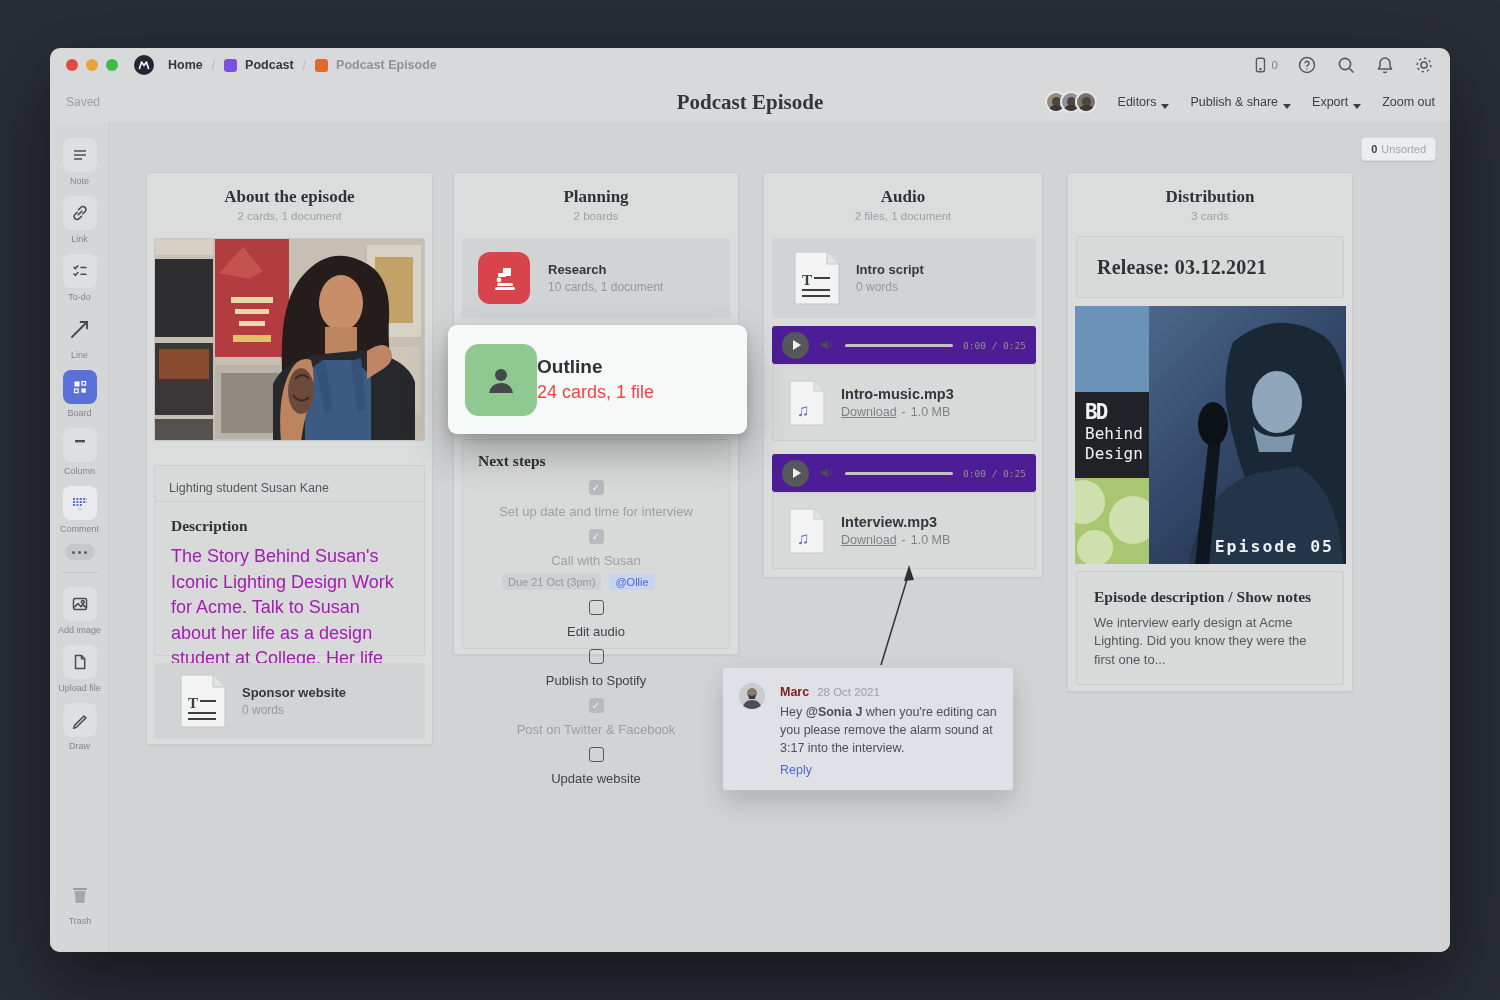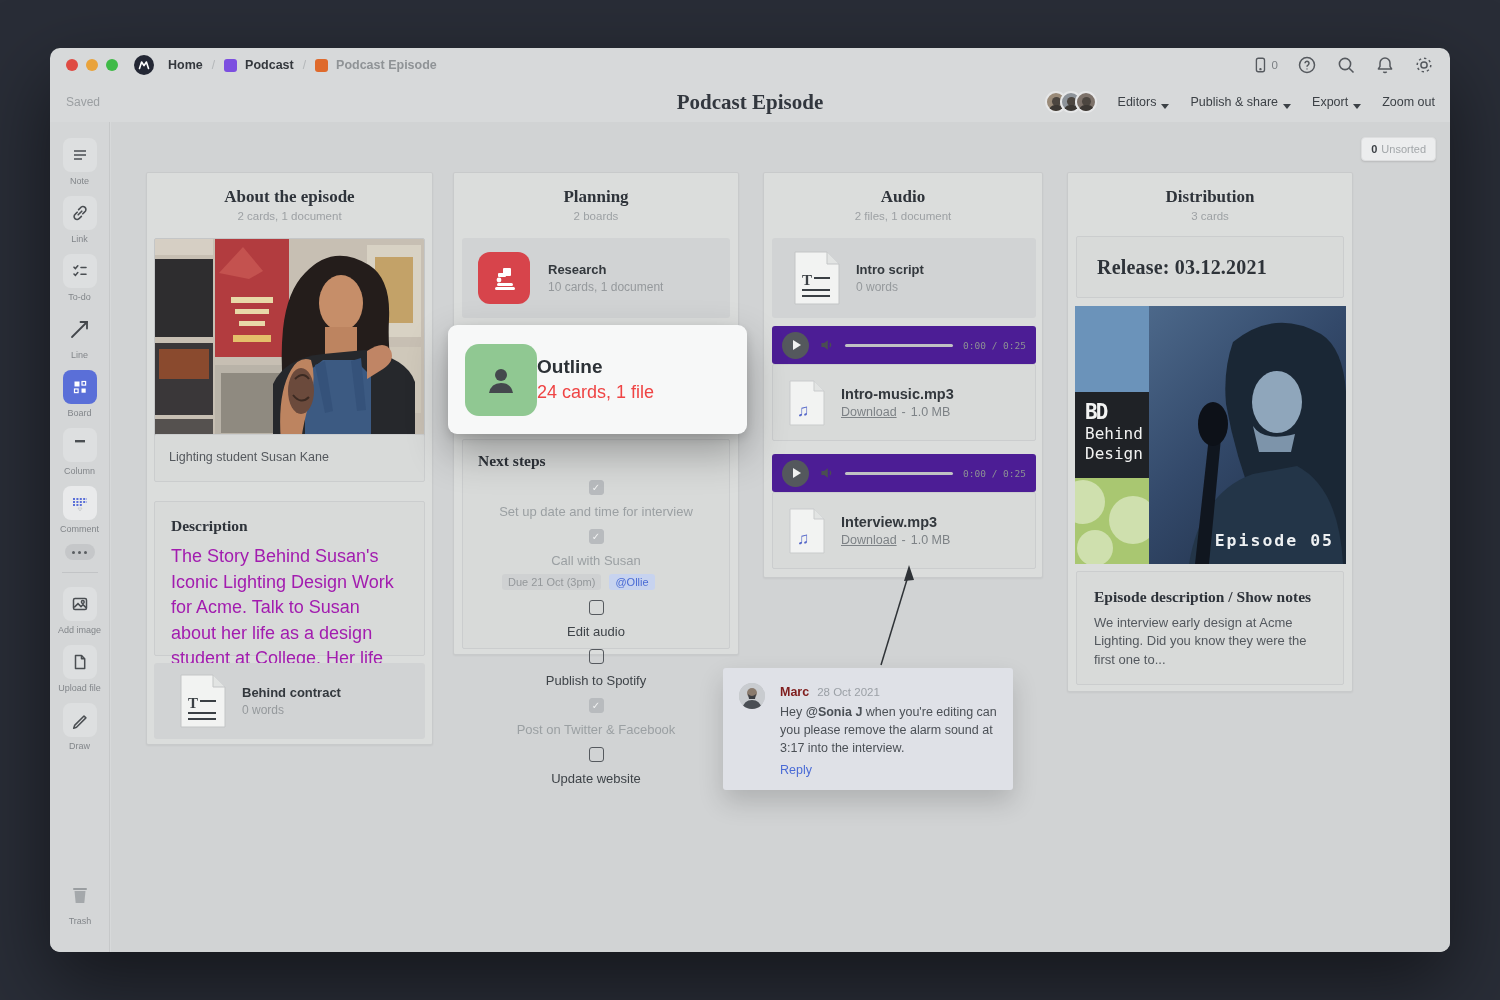--- a/index.html
+++ b/index.html
@@ -83,21 +83,21 @@
   .board-about { left:35px; top:50px; width:287px; height:573px; }
   .board-planning { left:342px; top:50px; width:286px; height:483px; }
   .board-audio { left:652px; top:50px; width:280px; height:406px; }
   .board-dist { left:956px; top:50px; width:286px; height:520px; }
 
   .card { position:absolute; background:#d8dad9; border:1px solid #cbcdce; border-radius:2px; }
   .card-dark { position:absolute; background:#d1d3d4; border-radius:3px; }
 
   
   .photo-card { left:7px; top:65px; width:271px; height:203px; overflow:hidden; border:1px solid #c4c6c7;}
-  .caption-card { left:7px; top:261px; width:271px; height:48px; }
+  .caption-card { left:7px; top:292px; width:271px; height:48px; }
   .caption-card span { display:block; padding:15px 14px; font-size:12.5px; color:#54585d; }
   .desc-card { left:7px; top:328px; width:271px; height:155px; padding:15px 16px; }
   .card-h { font-size:15.5px; font-weight:bold; color:#2e333a;
     font-family:"Liberation Serif","DejaVu Serif",serif; }
   .desc-card p { margin-top:9px; font-size:18px; line-height:1.42; color:#a21caf; }
   .sponsor-card { left:7px; top:490px; width:271px; height:76px; }
 
   .doc-row { display:flex; align-items:center; height:100%; padding-left:26px; gap:16px; }
   .doc-title { font-size:13px; font-weight:bold; color:#33383d; }
   .doc-meta { font-size:12px; color:#95999c; margin-top:3px; }
@@ -158,21 +158,21 @@
     font-family:"Liberation Serif","DejaVu Serif",serif; letter-spacing:.2px; }
   .artwork { position:absolute; left:7px; top:133px; width:271px; height:258px; display:flex; overflow:hidden; }
   .art-left { width:74px; flex:none; display:flex; flex-direction:column; }
   .art-blue { height:86px; background:#6b93ba; }
   .art-black { height:86px; background:#1f2226; color:#f2f3f2; padding:8px 0 0 10px; }
   .art-bd { font-family:"DejaVu Sans Mono",monospace; font-size:21px; font-weight:bold; letter-spacing:-2px; }
   .art-line { font-family:"DejaVu Sans Mono",monospace; font-size:16px; line-height:1.25; }
   .art-green { flex:1; background:#a9c771; position:relative; overflow:hidden; }
   .art-green i { position:absolute; border-radius:50%; background:#cfe0ae; }
   .art-photo { flex:1; position:relative; background:linear-gradient(135deg,#4c688a 0%,#33496a 45%,#1c2a40 100%); }
-  .art-episode { position:absolute; right:12px; bottom:14px; color:#edf0f2;
+  .art-episode { position:absolute; right:12px; bottom:8px; color:#edf0f2;
     font-family:"DejaVu Sans Mono",monospace; font-size:16.5px; font-weight:bold; letter-spacing:2px; }
   .notes-card { left:8px; top:398px; width:268px; height:114px; padding:16px 17px; }
   .notes-card p { margin-top:8px; font-size:13px; line-height:1.42; color:#53585e; }
 
   
   .comment-card { position:absolute; left:612px; top:546px; width:290px; height:122px;
     background:#dfe1e7; border-radius:3px; box-shadow:0 12px 26px rgba(0,0,0,.16); z-index:4; }
   .comment-avatar { position:absolute; left:16px; top:15px; width:26px; height:26px; border-radius:50%;
     background:#c3c6ca; overflow:hidden; }
   .comment-head { position:absolute; left:57px; top:17px; display:flex; gap:8px; align-items:baseline; }
@@ -446,21 +446,21 @@
         <div class="doc-row">
           <span class="doc-icon">
             <svg width="46" height="54" viewBox="0 0 46 54">
                 <path d="M1 1h32l12 12v40H1z" fill="#f2f3f2" stroke="#c3c5c6"></path>
                 <path d="M33 1v12h12" fill="#e2e4e3" stroke="#c3c5c6"></path>
                 <text x="8" y="34" font-family="Liberation Serif,serif" font-weight="bold" font-size="15" fill="#3a3f44">T</text>
                 <path d="M20 27h16M8 39h28M8 45h28" stroke="#3a3f44" stroke-width="2"></path>
               </svg>
           </span>
           <span>
-            <div class="doc-title">Behind contract</div>
+            <div class="doc-title">Sponsor website</div>
             <div class="doc-meta">0 words</div>
           </span>
         </div>
       </div>
     </div>
 
     <div class="board board-planning">
       <div class="board-title">Planning</div>
       <div class="board-sub">2 boards</div>
 

